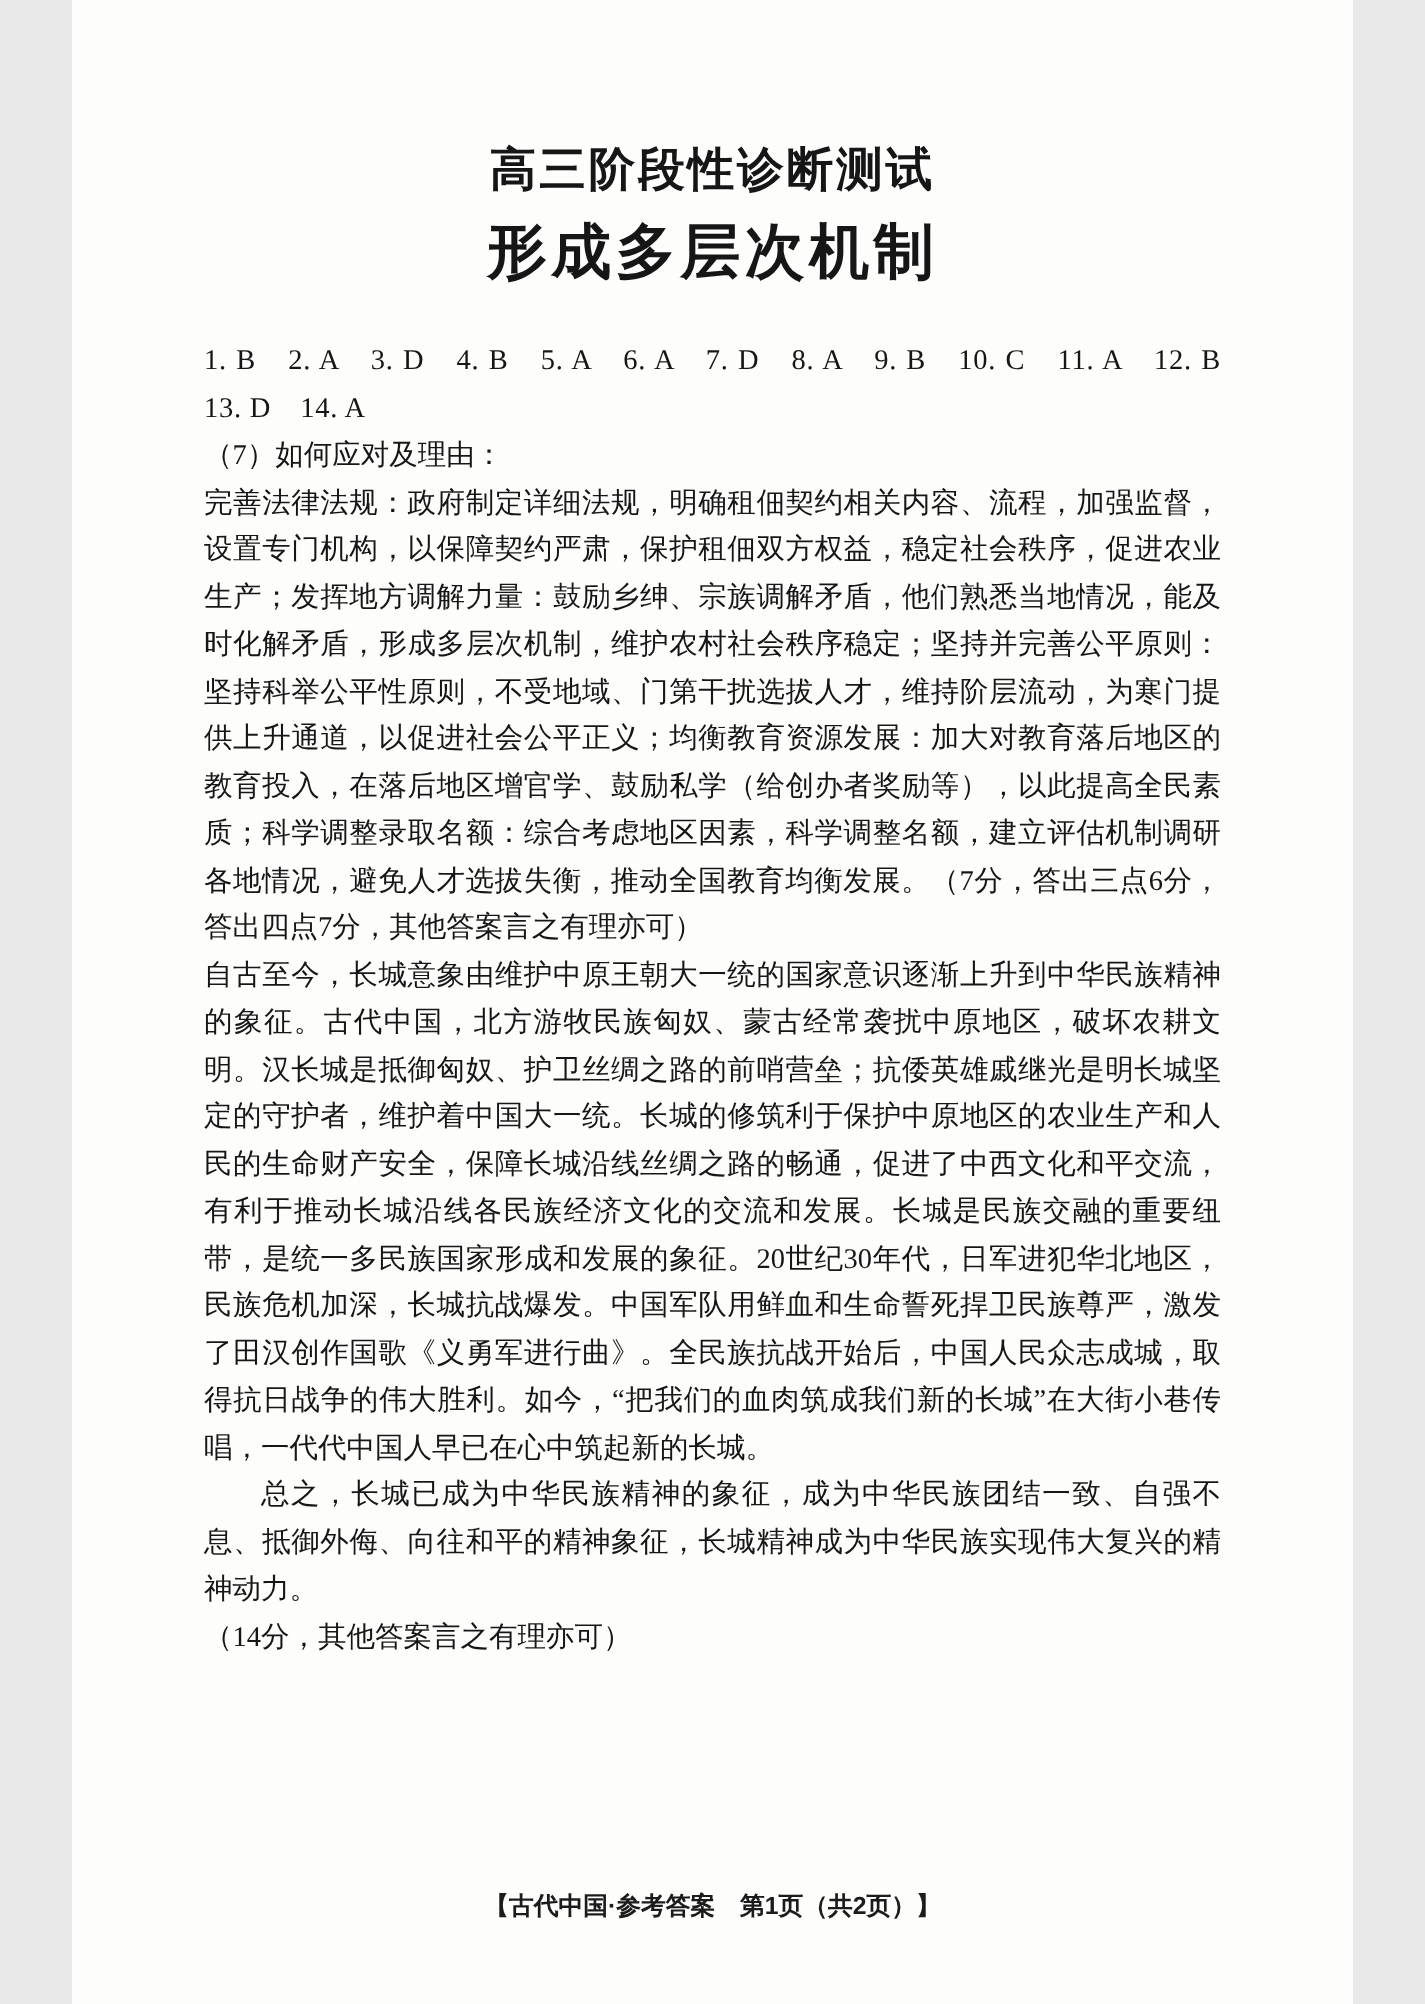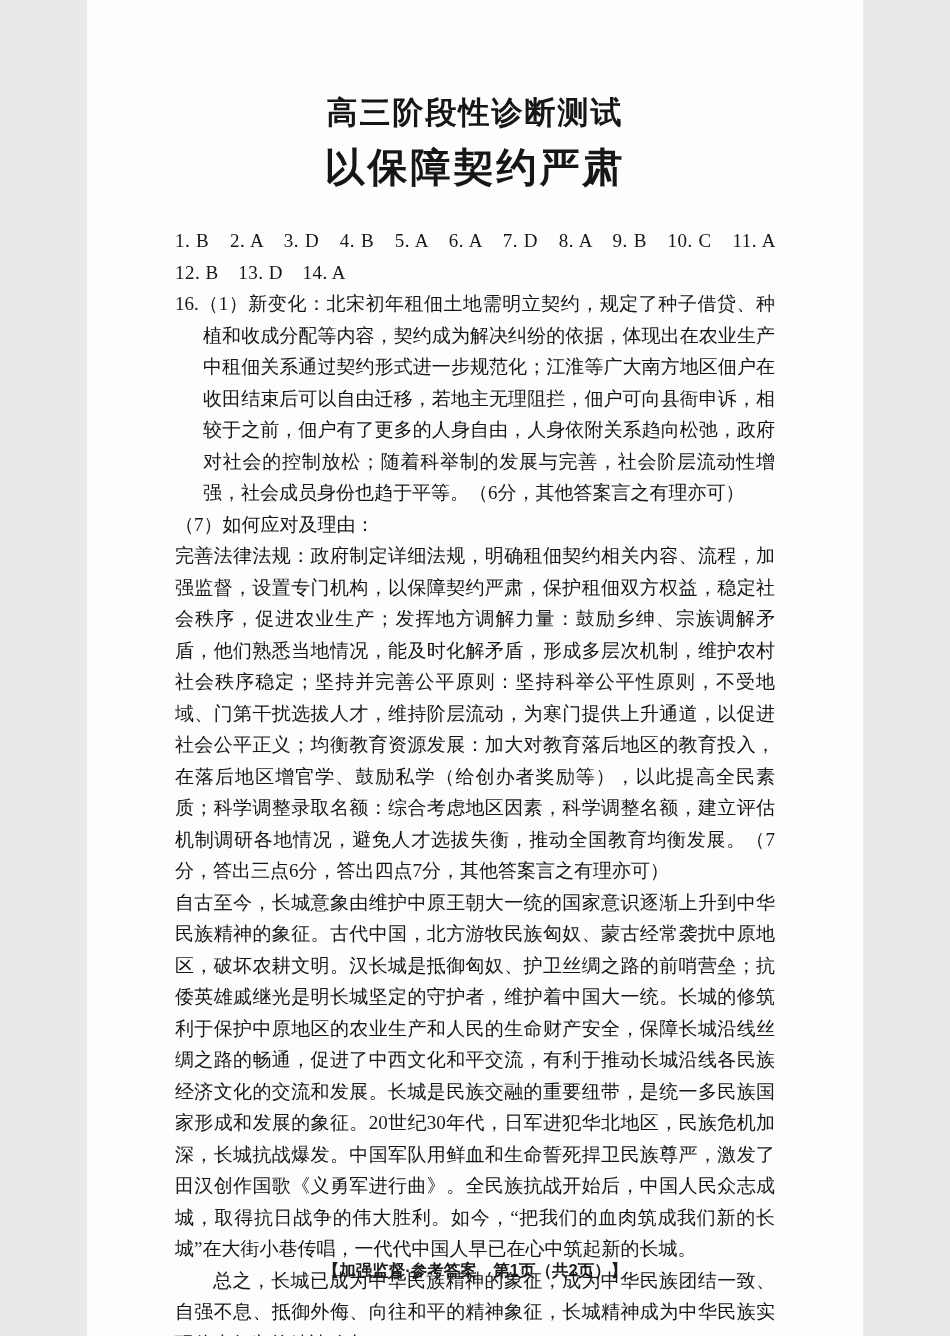--- a/index.html
+++ b/index.html
@@ -2,21 +2,21 @@
 <html><head>
 <meta charset="utf-8">
 <style>
   html, body {
     margin: 0;
     padding: 0;
     background: #e9e9e9;
   }
   .page {
     position: relative;
-    width: 776px;
+    width: 854px;
     height: 1336px;
     margin: 0 auto;
     background: #fdfdfc;
     box-sizing: border-box;
     padding: 92px 88px 0 88px;
     color: #161616;
     overflow: hidden;
   }
   .title {
     margin: 0 0 6px 0;
@@ -79,31 +79,31 @@
     font-size: 16.5px;
     color: #1b1b1b;
   }
 </style>
 </head>
 <body>
 
 <div class="page">
 
   <h1 class="title">高三阶段性诊断测试</h1>
-  <h2 class="subtitle">以保障契约严肃</h2>
+  <h2 class="subtitle">形成多层次机制</h2>
 
   <div class="doc">
 
     <p class="answers">1. B　2. A　3. D　4. B　5. A　6. A　7. D　8. A　9. B　10. C　11. A　12. B　13. D　14. A</p>
 
-    <p class="hang">16.（1）新变化：北宋初年租佃土地需明立契约，规定了种子借贷、种植和收成分配等内容，契约成为解决纠纷的依据，体现出在农业生产中租佃关系通过契约形式进一步规范化；江淮等广大南方地区佃户在收田结束后可以自由迁移，若地主无理阻拦，佃户可向县衙申诉，相较于之前，佃户有了更多的人身自由，人身依附关系趋向松弛，政府对社会的控制放松；随着科举制的发展与完善，社会阶层流动性增强，社会成员身份也趋于平等。（6分，其他答案言之有理亦可）</p>
     <p class="block">（7）如何应对及理由：</p>
     <p class="block">完善法律法规：政府制定详细法规，明确租佃契约相关内容、流程，加强监督，设置专门机构，以保障契约严肃，保护租佃双方权益，稳定社会秩序，促进农业生产；发挥地方调解力量：鼓励乡绅、宗族调解矛盾，他们熟悉当地情况，能及时化解矛盾，形成多层次机制，维护农村社会秩序稳定；坚持并完善公平原则：坚持科举公平性原则，不受地域、门第干扰选拔人才，维持阶层流动，为寒门提供上升通道，以促进社会公平正义；均衡教育资源发展：加大对教育落后地区的教育投入，在落后地区增官学、鼓励私学（给创办者奖励等），以此提高全民素质；科学调整录取名额：综合考虑地区因素，科学调整名额，建立评估机制调研各地情况，避免人才选拔失衡，推动全国教育均衡发展。（7分，答出三点6分，答出四点7分，其他答案言之有理亦可）</p>
 
 
     <p class="block">自古至今，长城意象由维护中原王朝大一统的国家意识逐渐上升到中华民族精神的象征。古代中国，北方游牧民族匈奴、蒙古经常袭扰中原地区，破坏农耕文明。汉长城是抵御匈奴、护卫丝绸之路的前哨营垒；抗倭英雄戚继光是明长城坚定的守护者，维护着中国大一统。长城的修筑利于保护中原地区的农业生产和人民的生命财产安全，保障长城沿线丝绸之路的畅通，促进了中西文化和平交流，有利于推动长城沿线各民族经济文化的交流和发展。长城是民族交融的重要纽带，是统一多民族国家形成和发展的象征。20世纪30年代，日军进犯华北地区，民族危机加深，长城抗战爆发。中国军队用鲜血和生命誓死捍卫民族尊严，激发了田汉创作国歌《义勇军进行曲》。全民族抗战开始后，中国人民众志成城，取得抗日战争的伟大胜利。如今，“把我们的血肉筑成我们新的长城”在大街小巷传唱，一代代中国人早已在心中筑起新的长城。</p>
     <p class="block first-indent">总之，长城已成为中华民族精神的象征，成为中华民族团结一致、自强不息、抵御外侮、向往和平的精神象征，长城精神成为中华民族实现伟大复兴的精神动力。</p>
+    <p class="block">（14分，其他答案言之有理亦可）</p>
 
   </div>
 
-  <div class="footer">【加强监督·参考答案　第1页（共2页）】</div>
+  <div class="footer">【古代中国·参考答案　第1页（共2页）】</div>
 
 </div>
 
 </body></html>

